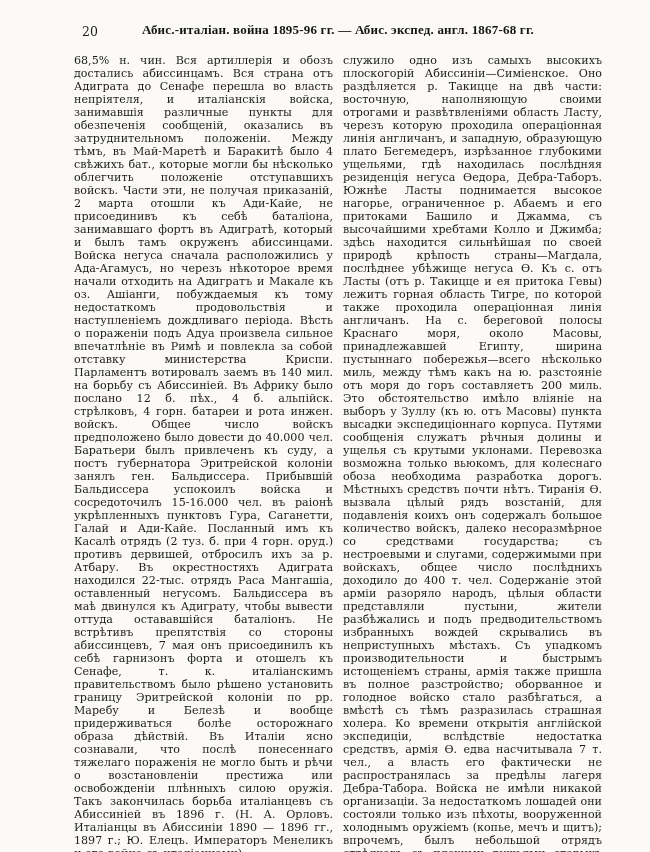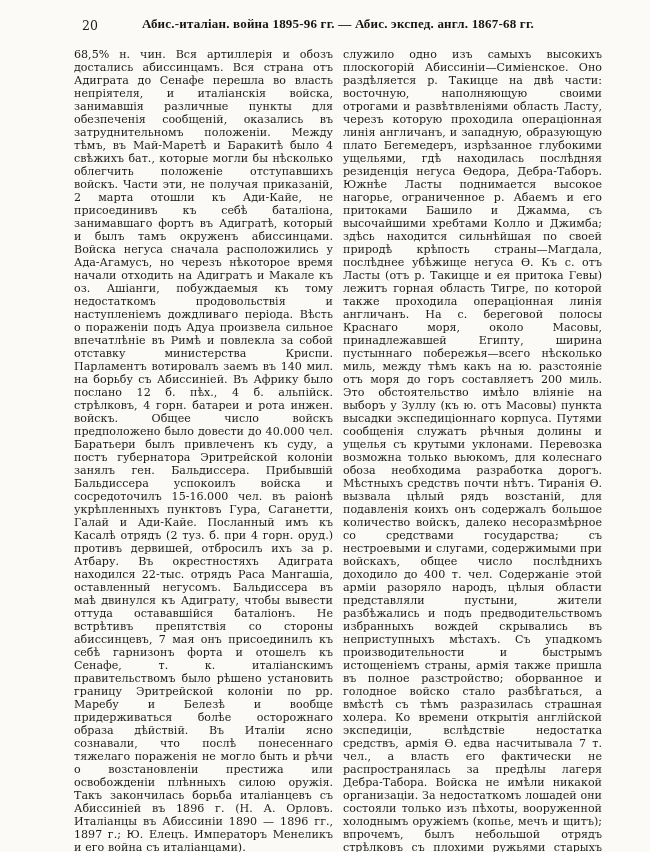--- a/index.html
+++ b/index.html
@@ -7,21 +7,21 @@
     padding: 0;
     width: 650px;
     height: 852px;
     background: #fbfaf7;
     overflow: hidden;
   }
   .page {
     box-sizing: border-box;
     width: 650px;
     height: 852px;
-    padding: 16px 48px 0 74px;
+    padding: 22px 48px 0 74px;
     color: #1c1c1c;
   }
   .header {
     position: relative;
     height: 20px;
     margin-bottom: 12px;
   }
   .page-num {
     position: absolute;
     left: 8px;

